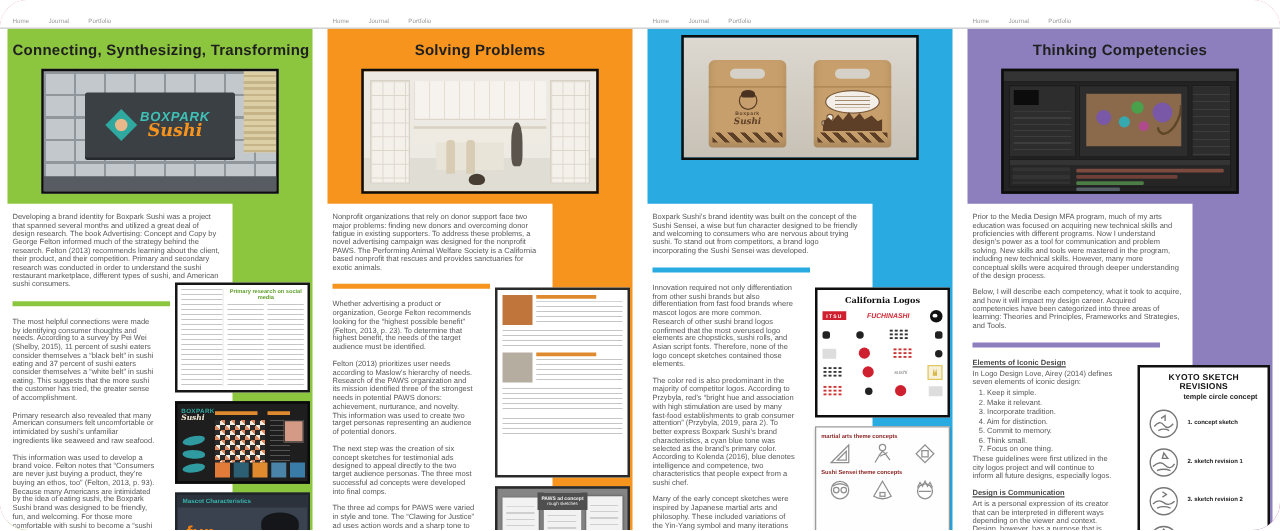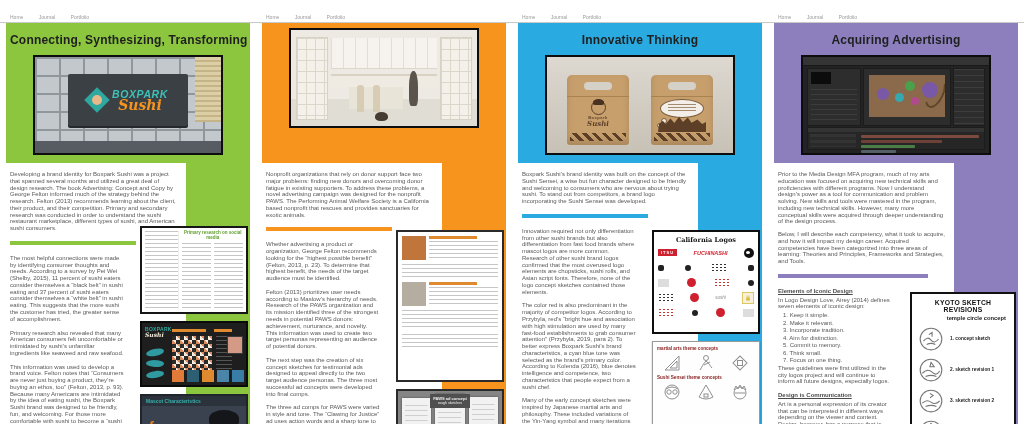--- a/index.html
+++ b/index.html
@@ -1,17 +1,17 @@
 <!DOCTYPE html>
 <html><head>
 <meta charset="utf-8">
 <style>
   html,body{margin:0;padding:0;background:#fff;}
   .stage{position:relative;width:1024px;height:424px;overflow:hidden;background:#be185d;
-         font-family:"Liberation Sans",sans-serif;display:flex;}
+         font-family:"Liberation Sans",sans-serif;display:flex;border-radius:22px;}
   .panel{position:relative;width:256px;height:425px;overflow:hidden;background:#fff;flex:none;}
 
   
   .nav{position:relative;height:17px;padding:5px 0 0 10px;border-bottom:1px solid #c9c9c9;z-index:5;background:#fff;}
   .navlink{display:inline-block;margin-right:11px;font-size:5px;color:#9a9a9a;text-decoration:none;cursor:pointer;}
 
   
   .block{position:absolute;left:6px;right:6px;top:20px;bottom:0;z-index:1;}
   .panel-title{margin:13px 4px 0;text-align:center;font-size:12px;font-weight:700;color:#1f1f1f;letter-spacing:.2px;white-space:nowrap;}
   .frame{position:relative;margin:8px auto 0;width:190px;height:100px;border:2px solid #0d0d0d;box-sizing:border-box;overflow:hidden;background:#ddd;}
@@ -284,20 +284,21 @@
     </div>
   </section>
 
   <section class="panel">
     <div class="nav">
       <a class="navlink">Home</a>
       <a class="navlink">Journal</a>
       <a class="navlink">Portfolio</a>
     </div>
     <div class="block" style="background-color: rgb(247, 148, 30);">
+      <div class="panel-title">Solving Problems</div>
       <div class="frame hero2">
         <div class="k-pane k-doorL"></div>
         <div class="k-pane k-doorR"></div>
         <div class="k-wall"></div>
         <div class="k-counter"></div>
         <div class="k-island"></div>
         <div class="k-stool k-s1"></div>
         <div class="k-stool k-s2"></div>
         <div class="k-statue"></div>
         <div class="k-cat"></div>
@@ -345,21 +346,20 @@
     </div>
   </section>
 
   <section class="panel">
     <div class="nav">
       <a class="navlink">Home</a>
       <a class="navlink">Journal</a>
       <a class="navlink">Portfolio</a>
     </div>
     <div class="block" style="background-color: rgb(41, 171, 226);">
-      <div class="panel-title">Innovative Thinking</div>
       <div class="frame hero3">
         <div class="bag left">
           <div class="bag-mascot"></div>
           <div class="bag-brand">
             <div class="bag-word1">Boxpark</div>
             <div class="bag-word2">Sushi</div>
           </div>
           <div class="bag-band"></div>
         </div>
         <div class="bag right">
@@ -451,21 +451,21 @@
     </div>
   </section>
 
   <section class="panel">
     <div class="nav">
       <a class="navlink">Home</a>
       <a class="navlink">Journal</a>
       <a class="navlink">Portfolio</a>
     </div>
     <div class="block" style="background-color: rgb(141, 127, 189);">
-      <div class="panel-title">Acquiring Advertising</div>
+      <div class="panel-title">Thinking Competencies</div>
       <div class="frame hero4">
         <div class="ae-top"></div>
         <div class="ae-proj"></div>
         <div class="ae-view">
           <div class="ae-comp">
             <span class="ae-c c1"></span>
               <span class="ae-c c2"></span>
               <span class="ae-c c3"></span>
             <span class="ae-c c4"></span>
               <span class="ae-c c5"></span>

